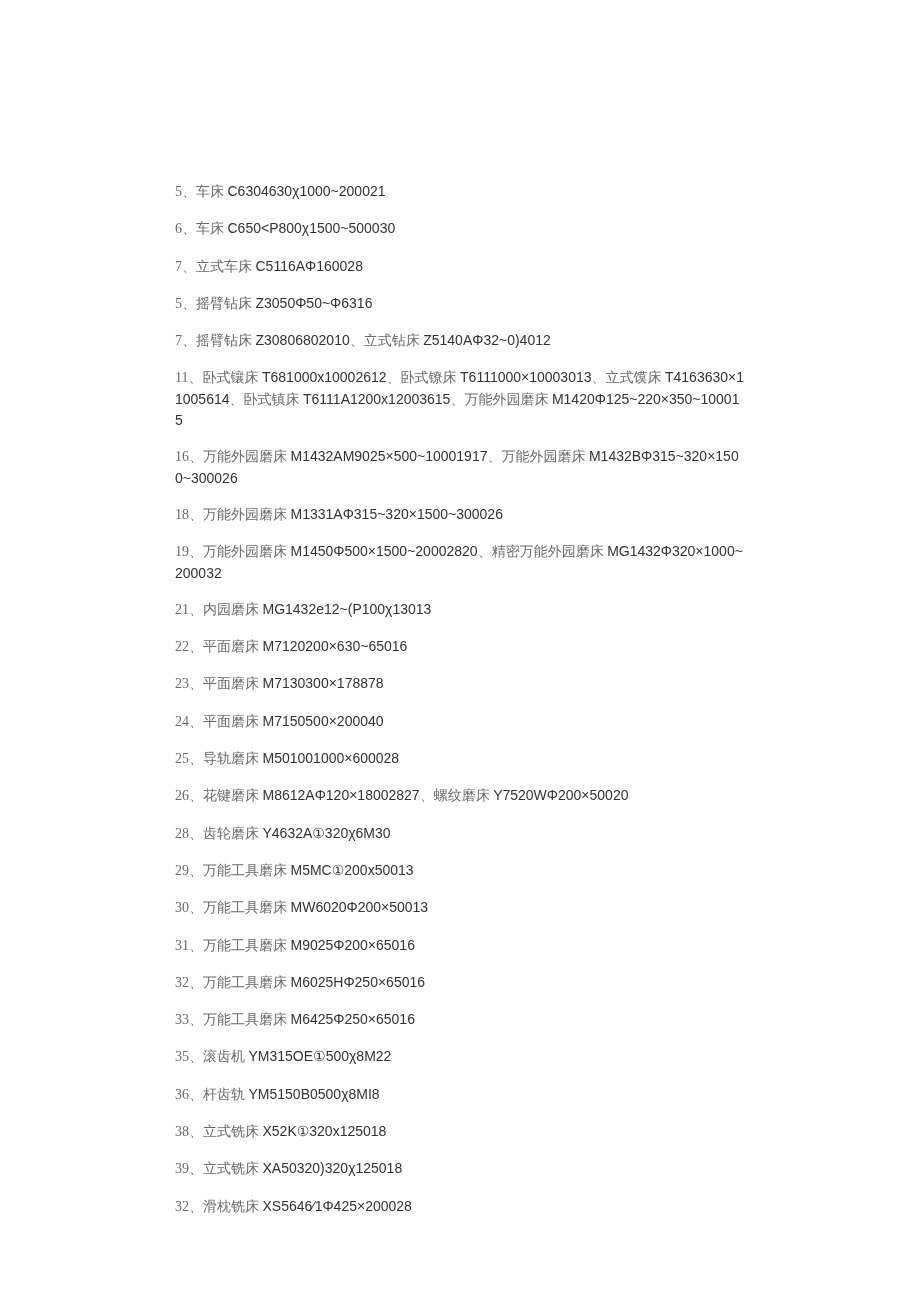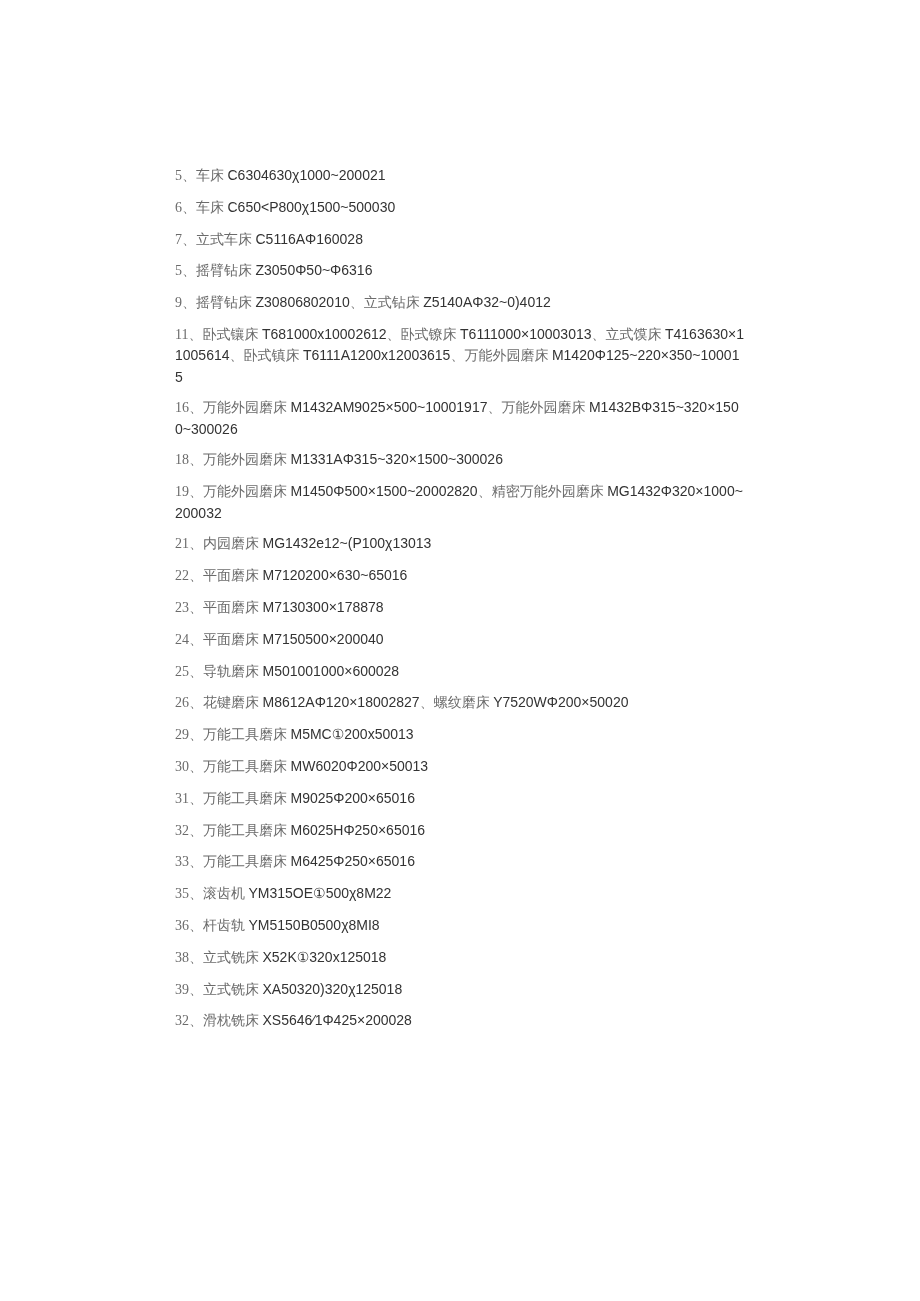--- a/index.html
+++ b/index.html
@@ -12,51 +12,53 @@
       font-family: "Microsoft YaHei", "PingFang SC", -apple-system, sans-serif;
       padding: 165px 175px 100px 175px;
       width: 920px;
     }
     .item {
       font-size: 14px;
       line-height: 1.45;
       color: #333333;
       margin-bottom: 10.5px;
       word-break: break-all;
+      margin-top: 16px;
     }
     .cn {
       font-family: "SimSun", "宋体", serif;
       color: #6b6b6b;
       font-size: 14px;
     }
     .latin {
       font-family: Arial, Helvetica, sans-serif;
       color: #333333;
       font-size: 14px;
     }
   </style>
 </head>
 <body>
 
 <div id="content">
     <p class="item"><span class="cn">5、车床 </span><span class="latin">C6304630χ1000~200021</span></p>
     <p class="item"><span class="cn">6、车床 </span><span class="latin">C650&lt;P800χ1500~500030</span></p>
     <p class="item"><span class="cn">7、立式车床 </span><span class="latin">C5116AΦ160028</span></p>
     <p class="item"><span class="cn">5、摇臂钻床 </span><span class="latin">Z3050Φ50~Φ6316</span></p>
-    <p class="item"><span class="cn">9、摇臂钻床 </span><span class="latin">Z30806802010</span><span class="cn">、立式钻床 </span><span class="latin">Z5140AΦ32~0)4012</span></p>
+    <p class="item"><span class="cn">7、摇臂钻床 </span><span class="latin">Z30806802010</span><span class="cn">、立式钻床 </span><span class="latin">Z5140AΦ32~0)4012</span></p>
     <p class="item"><span class="cn">11、卧式镶床 </span><span class="latin">T681000x10002612</span><span class="cn">、卧式镣床 </span><span class="latin">T6111000×10003013</span><span class="cn">、立式馍床 </span><span class="latin">T4163630×11005614</span><span class="cn">、卧式镇床 </span><span class="latin">T6111A1200x12003615</span><span class="cn">、万能外园磨床 </span><span class="latin">M1420Φ125~220×350~100015</span></p>
     <p class="item"><span class="cn">16、万能外园磨床 </span><span class="latin">M1432AM9025×500~10001917</span><span class="cn">、万能外园磨床 </span><span class="latin">M1432BΦ315~320×1500~300026</span></p>
     <p class="item"><span class="cn">18、万能外园磨床 </span><span class="latin">M1331AΦ315~320×1500~300026</span></p>
     <p class="item"><span class="cn">19、万能外园磨床 </span><span class="latin">M1450Φ500×1500~20002820</span><span class="cn">、精密万能外园磨床 </span><span class="latin">MG1432Φ320×1000~200032</span></p>
     <p class="item"><span class="cn">21、内园磨床 </span><span class="latin">MG1432e12~(P100χ13013</span></p>
     <p class="item"><span class="cn">22、平面磨床 </span><span class="latin">M7120200×630~65016</span></p>
     <p class="item"><span class="cn">23、平面磨床 </span><span class="latin">M7130300×178878</span></p>
     <p class="item"><span class="cn">24、平面磨床 </span><span class="latin">M7150500×200040</span></p>
     <p class="item"><span class="cn">25、导轨磨床 </span><span class="latin">M501001000×600028</span></p>
     <p class="item"><span class="cn">26、花键磨床 </span><span class="latin">M8612AΦ120×18002827</span><span class="cn">、螺纹磨床 </span><span class="latin">Y7520WΦ200×50020</span></p>
+    <p class="item"><span class="cn">28、齿轮磨床 </span><span class="latin">Y4632A①320χ6M30</span></p>
     <p class="item"><span class="cn">29、万能工具磨床 </span><span class="latin">M5MC①200x50013</span></p>
     <p class="item"><span class="cn">30、万能工具磨床 </span><span class="latin">MW6020Φ200×50013</span></p>
     <p class="item"><span class="cn">31、万能工具磨床 </span><span class="latin">M9025Φ200×65016</span></p>
     <p class="item"><span class="cn">32、万能工具磨床 </span><span class="latin">M6025HΦ250×65016</span></p>
     <p class="item"><span class="cn">33、万能工具磨床 </span><span class="latin">M6425Φ250×65016</span></p>
     <p class="item"><span class="cn">35、滚齿机 </span><span class="latin">YM315OE①500χ8M22</span></p>
     <p class="item"><span class="cn">36、杆齿轨 </span><span class="latin">YM5150B0500χ8MI8</span></p>
     <p class="item"><span class="cn">38、立式铣床 </span><span class="latin">X52K①320x125018</span></p>
     <p class="item"><span class="cn">39、立式铣床 </span><span class="latin">XA50320)320χ125018</span></p>
     <p class="item"><span class="cn">32、滑枕铣床 </span><span class="latin">XS5646⁄1Φ425×200028</span></p>

